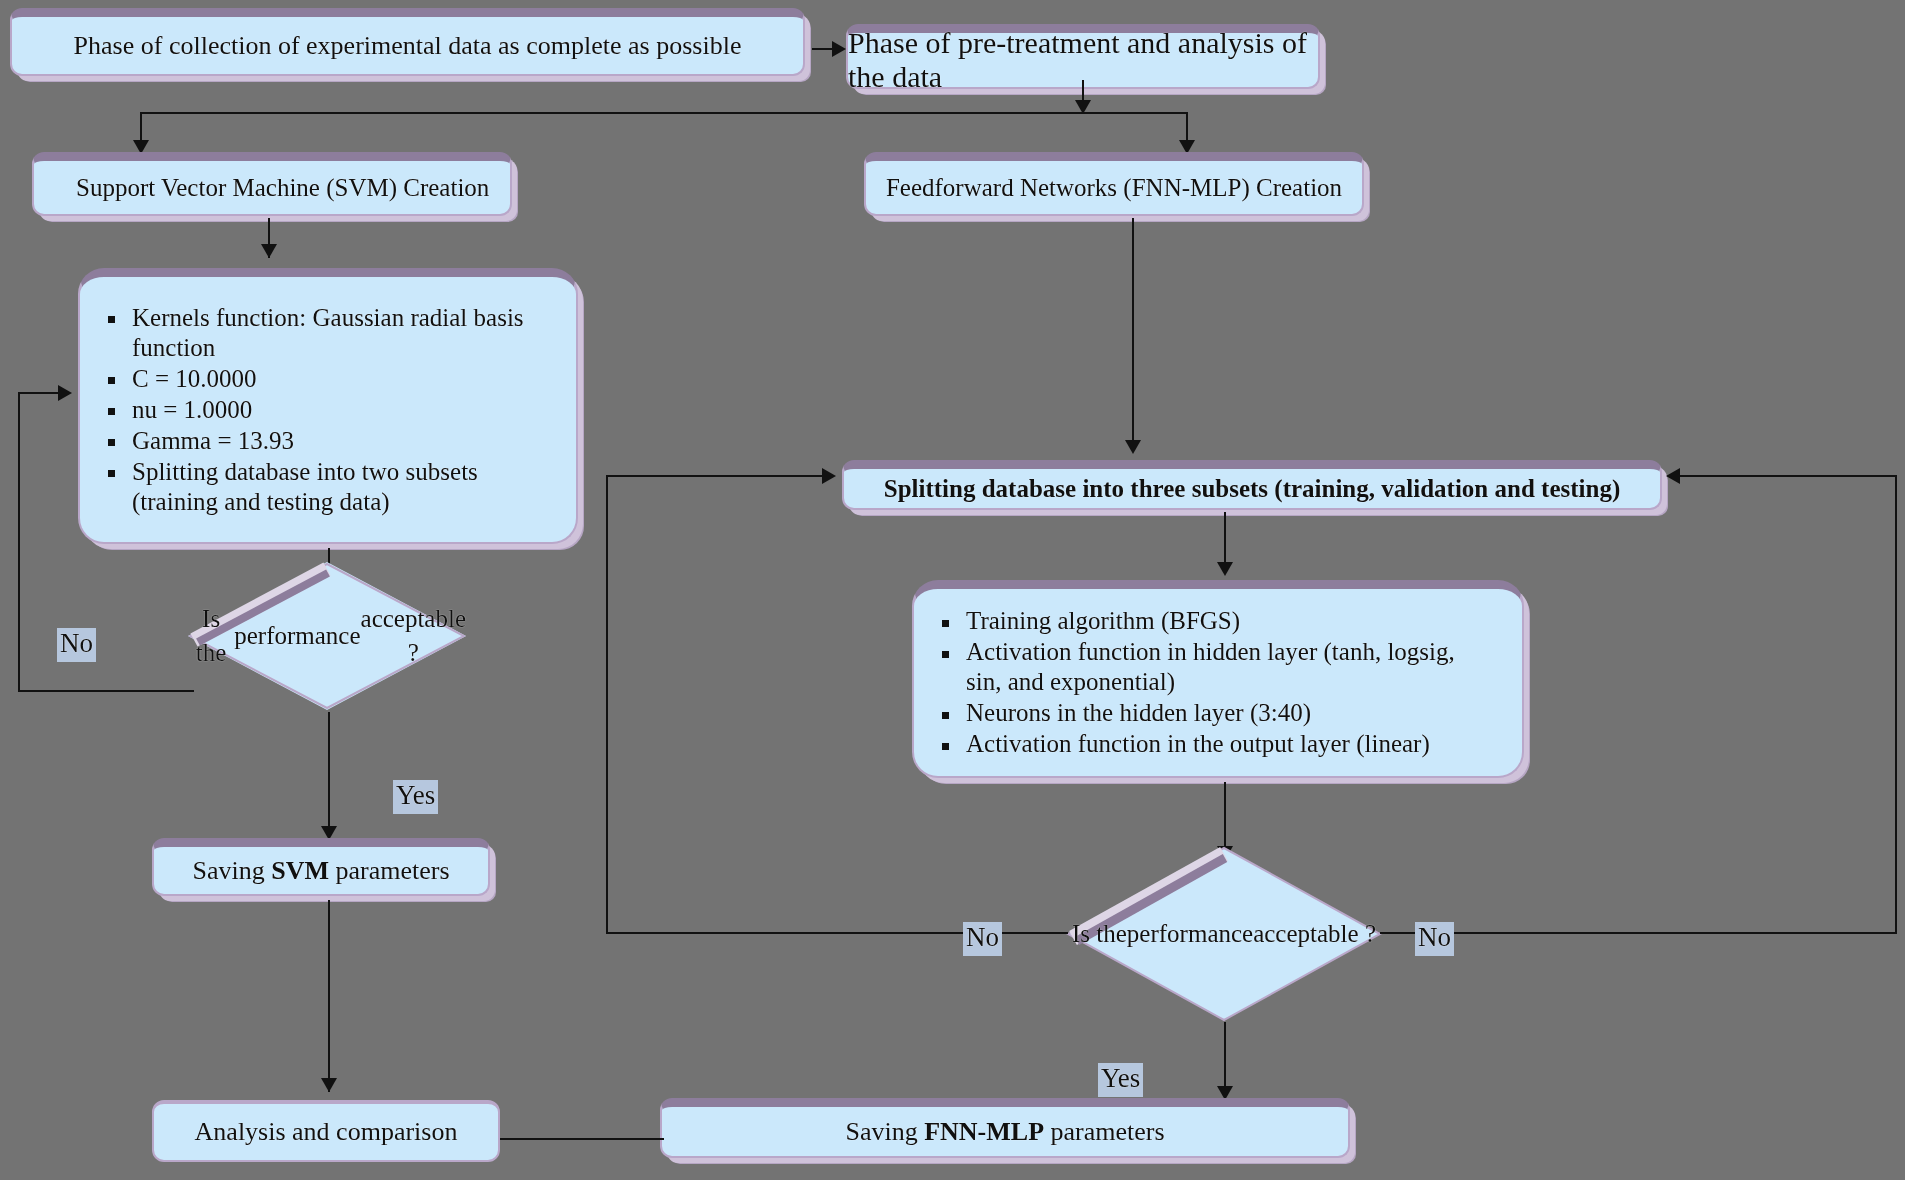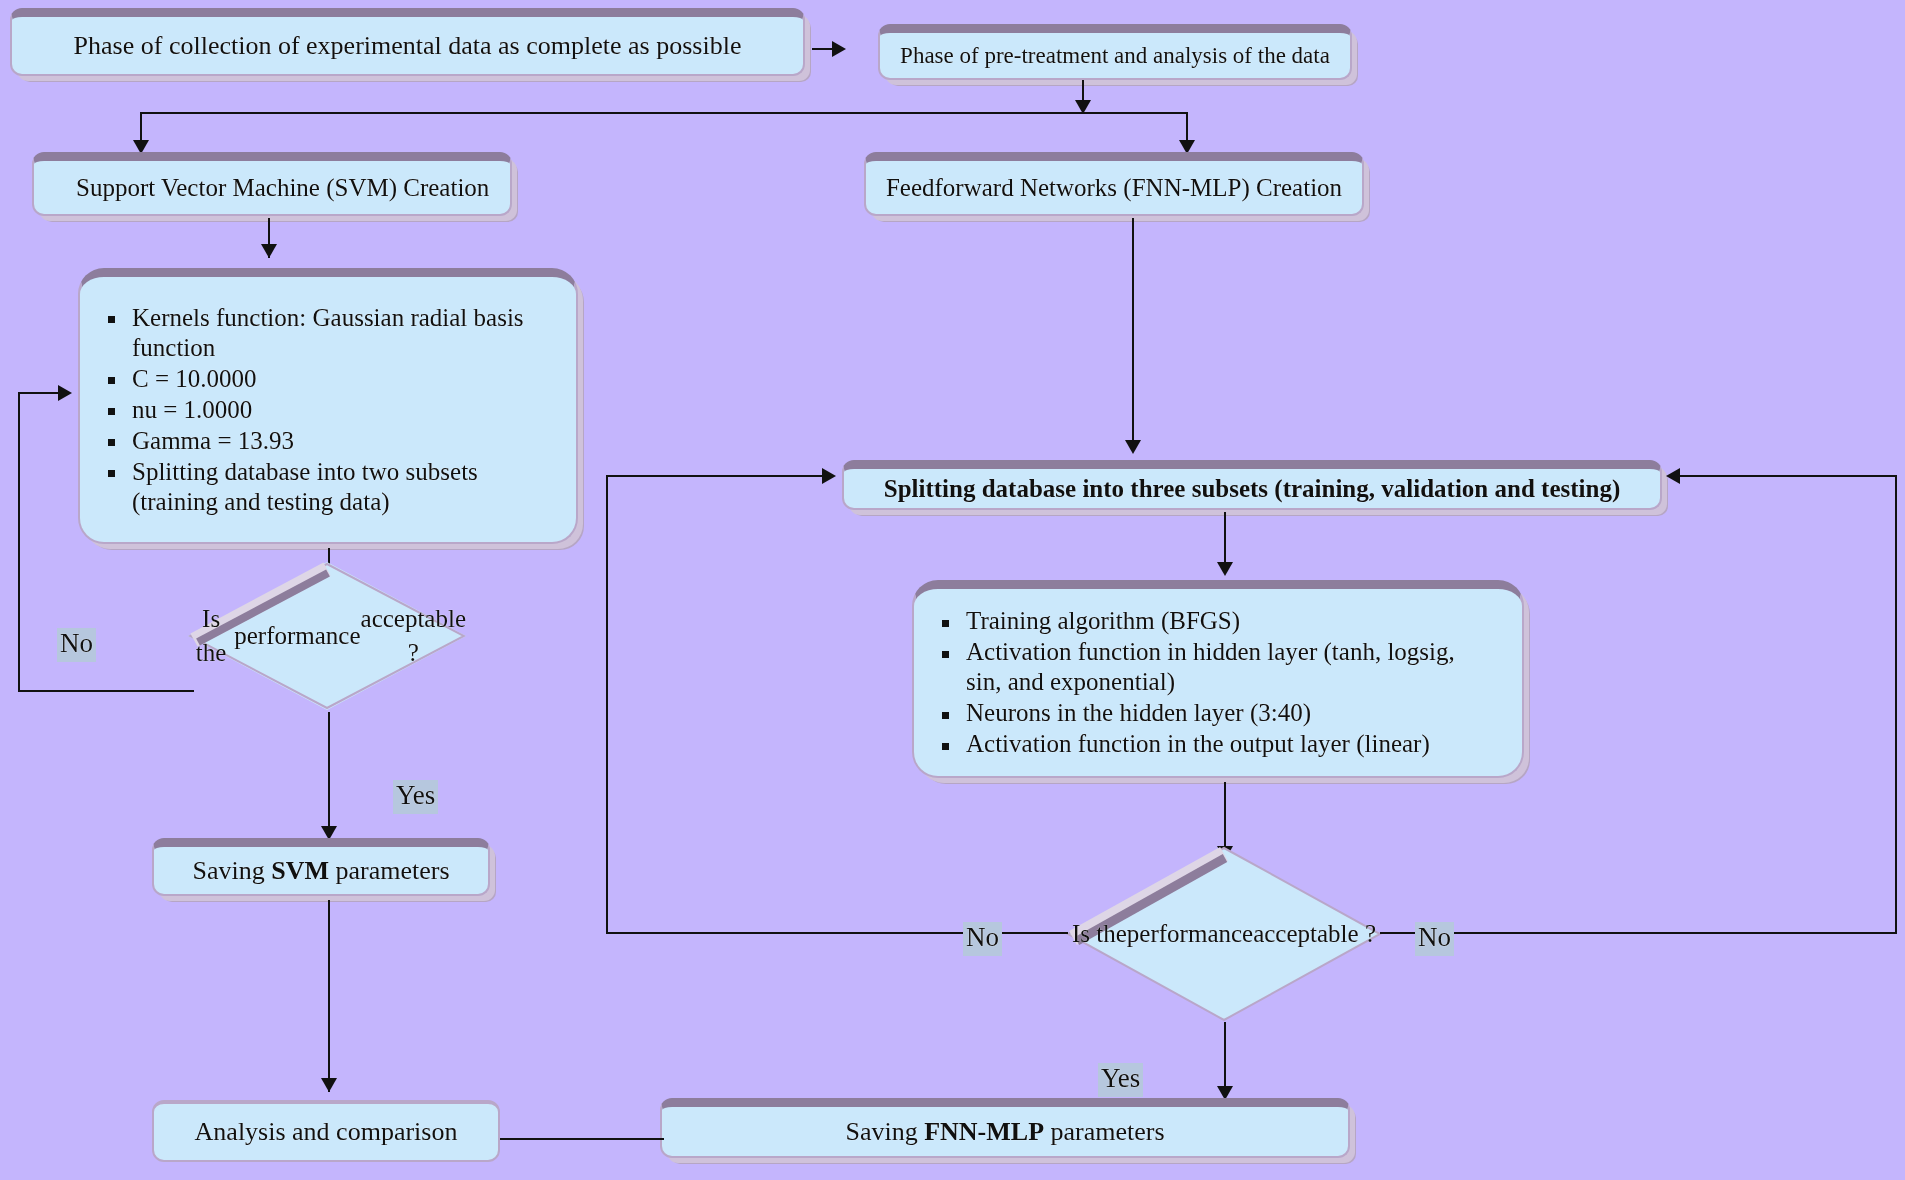--- a/index.html
+++ b/index.html
@@ -1,17 +1,17 @@
 <!DOCTYPE html>
 <html><head>
 <meta charset="utf-8">
 <style>
   html,body{margin:0;padding:0;background:#ffffff;}
   body{width:1905px;height:1180px;overflow:hidden;font-family:"Liberation Serif","DejaVu Serif",serif;}
-  #canvas{position:relative;width:1905px;height:1180px;background:#c4b5fd;}
+  #canvas{position:relative;width:1905px;height:1180px;background:#737373;}
 
   
   .box{position:absolute;box-sizing:border-box;
        background:#cbe8fb;
        border:2px solid #b9a7c9;
        border-top:9px solid #8d7d9c;
        border-radius:12px;
        box-shadow:6px 6px 0 -1px #cfc2da, 8px 8px 0 -2px #b6a6c4;
        display:flex;align-items:center;
        color:#101010;
@@ -54,21 +54,21 @@
 </style>
 </head>
 <body>
 
 <div id="canvas">
 
   <div class="box center" style="left:10px;top:8px;width:795px;height:68px;font-size:26px;">
     <span class="txt">Phase of collection of experimental data as complete as possible</span>
   </div>
 
-  <div class="box center" style="left:846px;top:24px;width:474px;height:56px;font-size:23px;margin-left:32px;">
+  <div class="box center" style="left:846px;top:24px;width:474px;height:65px;font-size:30px;">
     <span class="txt">Phase of pre-treatment and analysis of the data</span>
   </div>
 
   <div class="ln hl" style="left:812px;top:48px;width:22px;"></div>
   <div class="arr right" style="left:832px;top:41px;"></div>
 
   <div class="ln vl" style="left:1082px;top:80px;height:32px;"></div>
   <div class="arr down" style="left:1075px;top:100px;"></div>
 
   <div class="ln hl" style="left:140px;top:112px;width:1048px;"></div>

